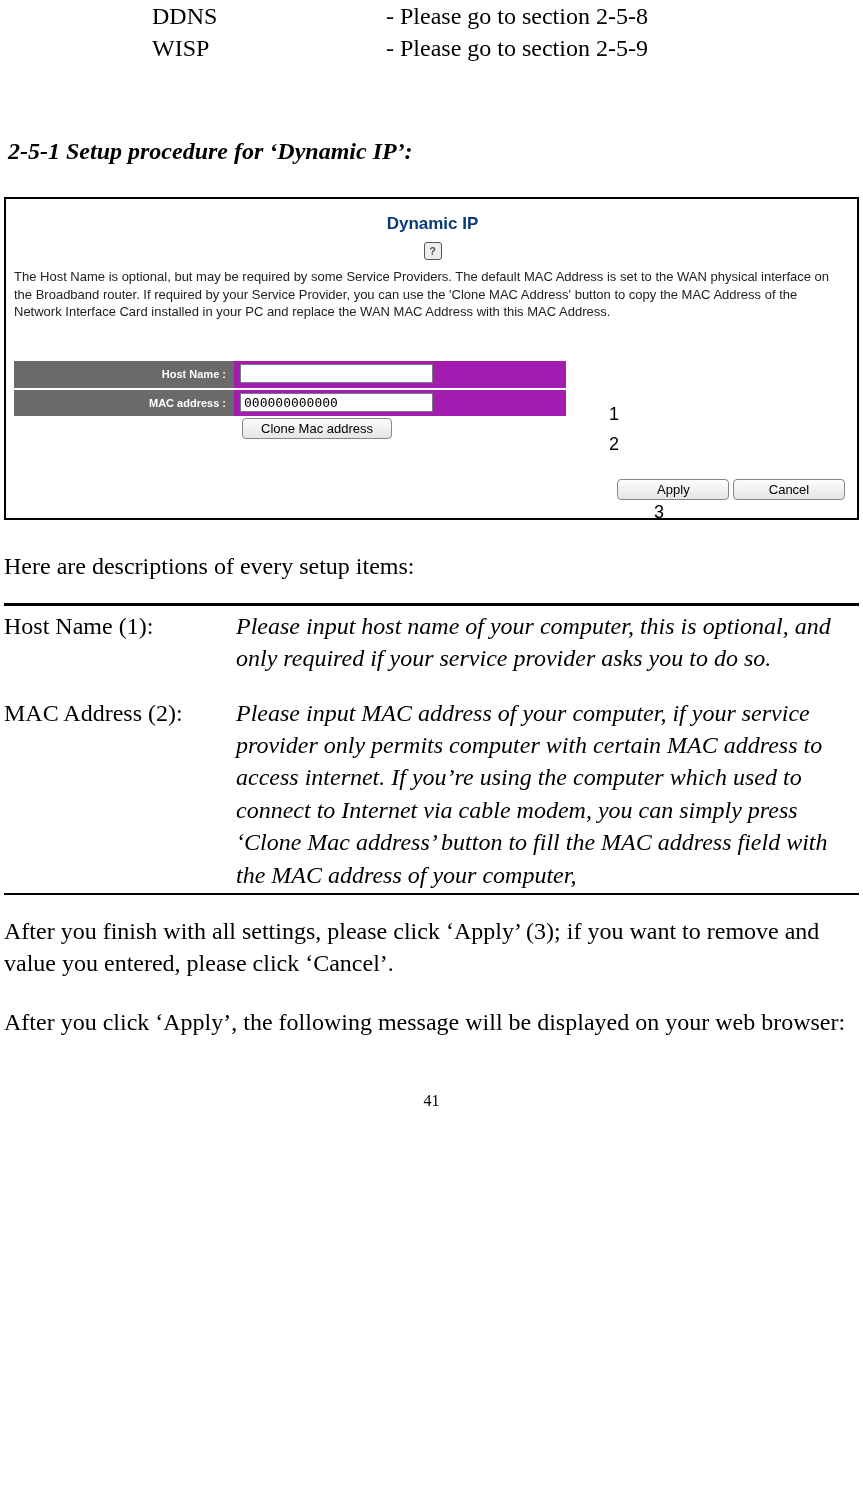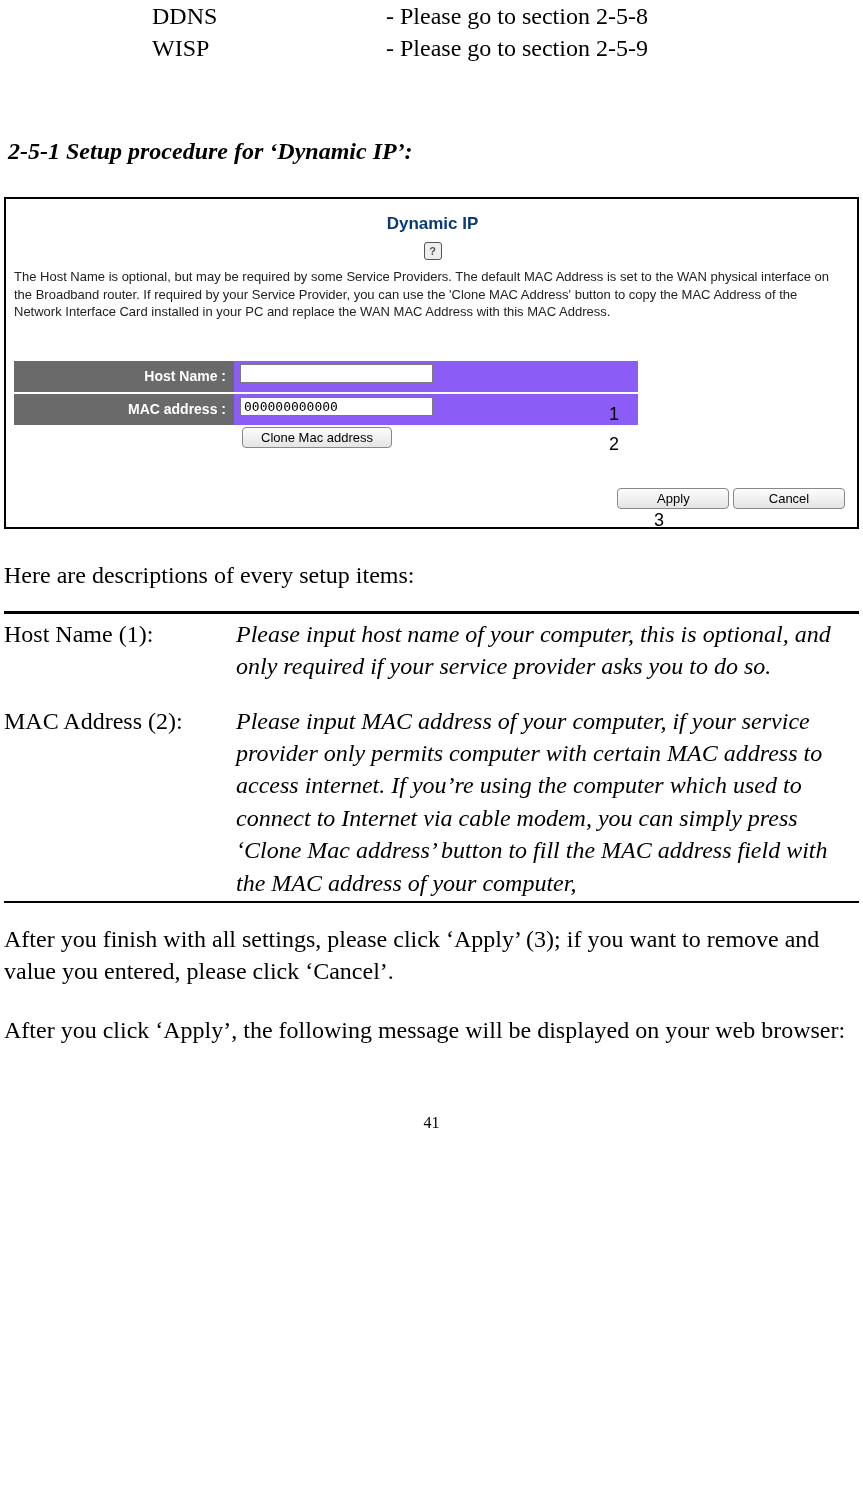--- a/index.html
+++ b/index.html
@@ -57,31 +57,31 @@
     margin: 0 6px 40px 4px;
   }
   .form-block { margin-left: 4px; }
   .form-row {
     display: flex; align-items: stretch;
     margin-bottom: 2px;
   }
   .form-label {
     background: #6a6a6a;
     color: #fff;
-    font-size: 14px;
+    font-size: 11px;
     font-weight: bold;
     text-align: right;
     padding: 6px 8px;
     width: 220px;
     box-sizing: border-box;
   }
   .form-field {
-    background: #8b5cf6;
+    background: #a21caf;
     padding: 3px 6px;
-    width: 404px;
+    width: 332px;
     box-sizing: border-box;
   }
   .form-field input[type=text] {
     width: 185px;
     font-family: monospace;
     font-size: 13px;
     border: 1px solid #7a7a7a;
     padding: 1px 3px;
     background:#fff;
   }
@@ -123,21 +123,21 @@
     flex-shrink: 0;
   }
   .item-desc {
     font-style: italic;
     flex: 1;
   }
   .item-block.last { margin-bottom: 2px; }
   .page-num {
     text-align: center;
     font-size: 16px;
-    margin-top: 66px;
+    margin-top: 52px;
     font-family: "Times New Roman", serif;
   }
 </style>
 </head>
 <body>
 
 <div class="top-rows">
   <div class="top-row">
     <span class="top-label">DDNS</span>
     <span>- Please go to section 2-5-8</span>

